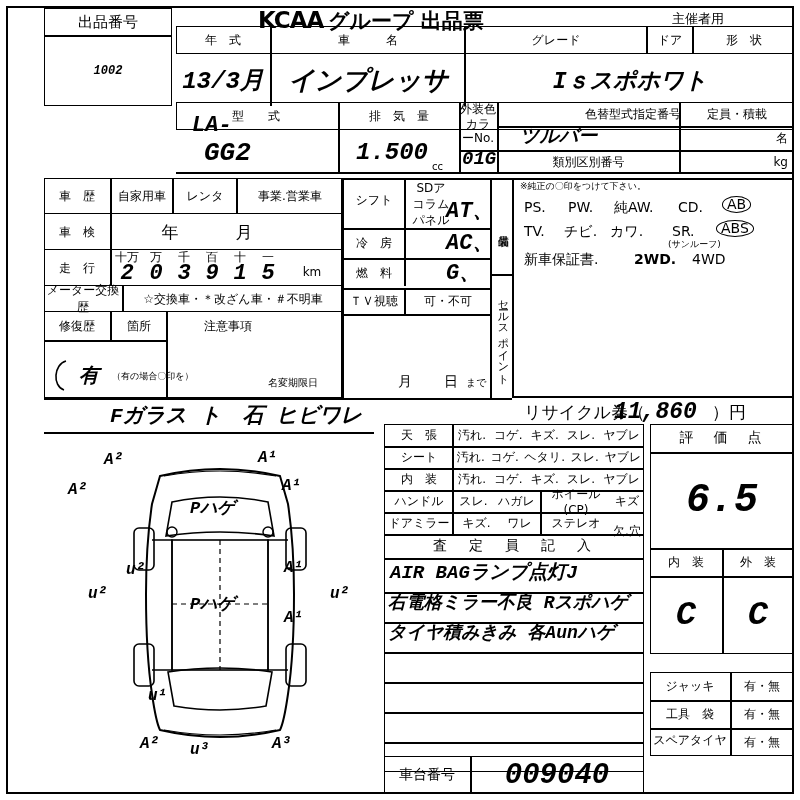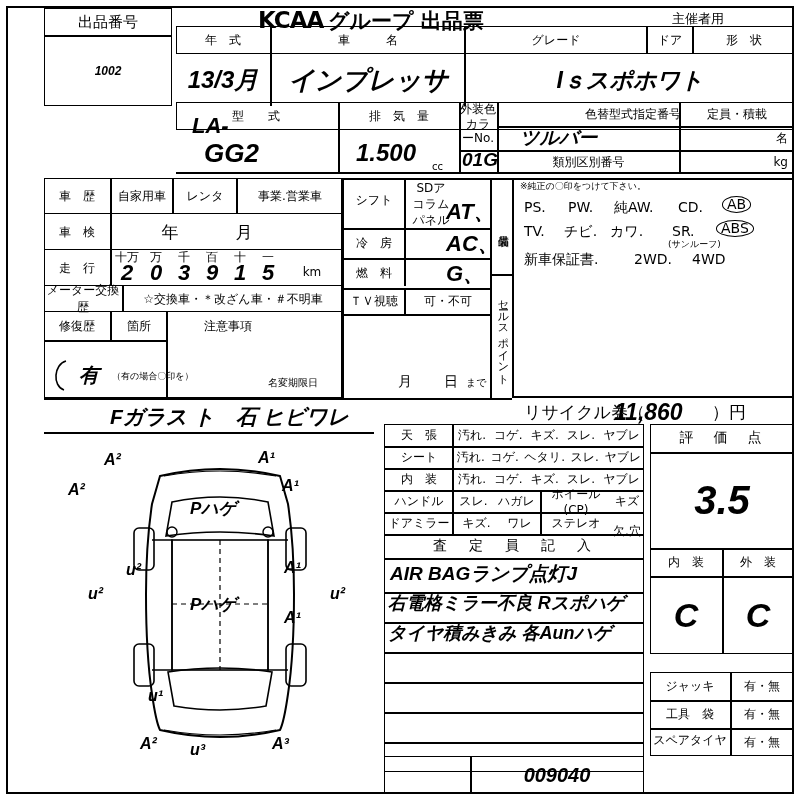--- a/index.html
+++ b/index.html
@@ -1,21 +1,21 @@
 <!DOCTYPE html>
 <html><head>
 <meta charset="utf-8">
 <style>
   html,body{margin:0;padding:0;background:#fff;}
   body{width:800px;height:800px;font-family:"DejaVu Sans","Liberation Sans",sans-serif;color:#000;}
   #sheet{position:relative;width:800px;height:800px;box-sizing:border-box;}
   .bx{position:absolute;box-sizing:border-box;border:1.5px solid #000;}
   .ln{position:absolute;background:#000;}
   .t{position:absolute;font-size:12px;line-height:1.05;white-space:pre;}
-  .hand{font-family:Liberation Sans, sans-serif;font-style:italic;font-weight:bold;}
+  .hand{font-family:Liberation Mono, monospace;font-style:italic;font-weight:bold;}
   .sm{font-size:10px;}
   .xs{font-size:9px;}
   .big{font-size:26px;}
   .outer{position:absolute;left:6px;top:6px;width:788px;height:788px;border:2px solid #000;box-sizing:border-box;}
   .cell{position:absolute;box-sizing:border-box;display:flex;align-items:center;justify-content:center;text-align:center;font-size:12px;}
   svg{display:block;}
   .ell{border:1.5px solid #000;border-radius:50%;padding:0 4px;}
 </style>
 </head>
 <body>
@@ -170,21 +170,21 @@
   <div class="t ell" style="left:722px;top:196px;font-size:14px;">AB</div>
 
   <div class="t" style="left:524px;top:224px;font-size:14px;">TV.</div>
   <div class="t" style="left:564px;top:224px;font-size:14px;">チビ.</div>
   <div class="t" style="left:610px;top:224px;font-size:14px;">カワ.</div>
   <div class="t" style="left:672px;top:224px;font-size:14px;">SR.</div>
   <div class="t ell" style="left:716px;top:220px;font-size:14px;">ABS</div>
   <div class="t xs" style="left:668px;top:240px;">(サンルーフ)</div>
 
   <div class="t" style="left:524px;top:252px;font-size:14px;">新車保証書.</div>
-  <div class="t" style="left:634px;top:252px;font-size:14px;">2WD.</div>
+  <div class="t" style="left:634px;top:252px;font-size:14px;font-weight:bold;">2WD.</div>
   <div class="t" style="left:692px;top:252px;font-size:14px;">4WD</div>
 
   <div class="ln" style="left:512px;top:398px;width:282px;height:0px;"></div>
   <div class="ln" style="left:512px;top:396px;width:282px;height:1.5px;"></div>
   <div class="ln" style="left:792px;top:178px;width:1.5px;height:220px;"></div>
 
   <div class="t hand" style="left:110px;top:406px;font-size:21px;">Fガラス トゟ石 ヒビワレ</div>
   <div class="ln" style="left:44px;top:432px;width:330px;height:1.5px;"></div>
 
   <div style="position:absolute;left:60px;top:436px;width:320px;height:330px;">
@@ -294,21 +294,21 @@
   <div class="ln" style="left:384px;top:712px;width:260px;height:1.5px;"></div>
   <div class="ln" style="left:384px;top:742px;width:260px;height:1.5px;"></div>
 
   <div class="t hand" style="left:390px;top:564px;font-size:19px;">AIR BAGランプ点灯J</div>
   <div class="t hand" style="left:388px;top:594px;font-size:18px;">右電格ミラー不良 Rスポハゲ</div>
   <div class="t hand" style="left:388px;top:624px;font-size:18px;">タイヤ積みきみ 各Aunハゲ</div>
 
   <div class="bx" style="left:650px;top:424px;width:144px;height:230px;"></div>
   <div class="ln" style="left:650px;top:452px;width:144px;height:1.5px;"></div>
   <div class="cell" style="left:650px;top:424px;width:144px;height:28px;font-size:14px;letter-spacing:3px;">評　価　点</div>
-  <div class="cell hand" style="left:650px;top:452px;width:144px;height:96px;font-size:40px;">3.5</div>
+  <div class="cell hand" style="left:650px;top:452px;width:144px;height:96px;font-size:40px;">6.5</div>
   <div class="ln" style="left:650px;top:548px;width:144px;height:1.5px;"></div>
   <div class="ln" style="left:722px;top:548px;width:1.5px;height:106px;"></div>
   <div class="ln" style="left:650px;top:576px;width:144px;height:1.5px;"></div>
   <div class="cell" style="left:650px;top:548px;width:72px;height:28px;">内　装</div>
   <div class="cell" style="left:722px;top:548px;width:72px;height:28px;">外　装</div>
   <div class="cell hand" style="left:650px;top:576px;width:72px;height:78px;font-size:34px;">C</div>
   <div class="cell hand" style="left:722px;top:576px;width:72px;height:78px;font-size:34px;">C</div>
 
   <div class="bx" style="left:650px;top:672px;width:144px;height:84px;"></div>
   <div class="ln" style="left:650px;top:700px;width:144px;height:1.5px;"></div>
@@ -316,14 +316,15 @@
   <div class="ln" style="left:730px;top:672px;width:1.5px;height:84px;"></div>
   <div class="cell sm" style="left:650px;top:672px;width:80px;height:28px;">ジャッキ</div>
   <div class="cell sm" style="left:650px;top:700px;width:80px;height:28px;">工具　袋</div>
   <div class="cell xs" style="left:650px;top:728px;width:80px;height:24px;">スペアタイヤ</div>
   <div class="cell sm" style="left:730px;top:672px;width:64px;height:28px;">有・無</div>
   <div class="cell sm" style="left:730px;top:700px;width:64px;height:28px;">有・無</div>
   <div class="cell sm" style="left:730px;top:728px;width:64px;height:28px;">有・無</div>
 
   <div class="bx" style="left:384px;top:756px;width:260px;height:38px;"></div>
   <div class="ln" style="left:470px;top:756px;width:1.5px;height:38px;"></div>
-  <div class="cell hand" style="left:470px;top:756px;width:174px;height:38px;font-size:20px;">009040</div>
+  <div class="cell" style="left:384px;top:756px;width:86px;height:38px;font-size:14px;">車台番号</div>
+  <div class="cell hand" style="left:470px;top:756px;width:174px;height:38px;font-size:29px;">009040</div>
 </div>
 
 </body></html>

